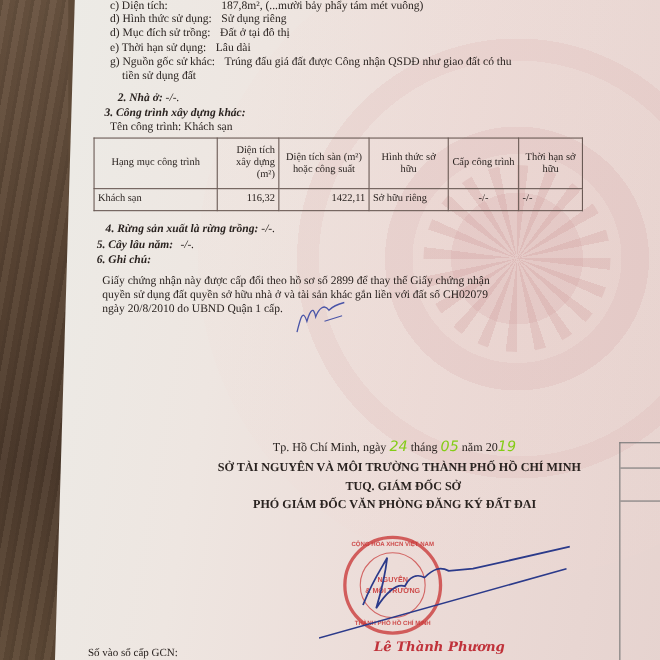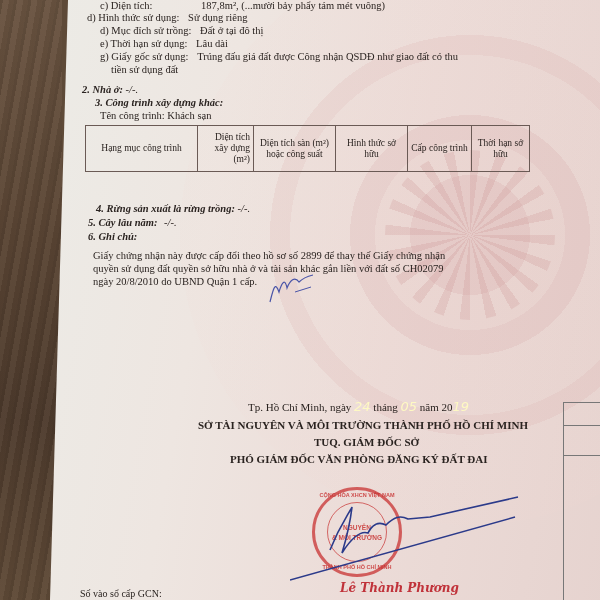--- a/index.html
+++ b/index.html
@@ -36,21 +36,21 @@
     position: absolute; left: 85px; top: 125px; border-collapse: collapse;
     font-size: 9.5px; line-height: 11px;
   }
   table.ct td {
     border: 1px solid #6a5a55; text-align: center; vertical-align: middle; padding: 2px 3px;
   }
   table.ct tr.hdr td { height: 46px; }
   table.ct tr.row td { height: 20px; }
   .num { text-align: right !important; }
   .lft { text-align: left !important; }
-  .hand { color: #fef9c3; font-style: italic; font-family: "DejaVu Sans", sans-serif; font-size: 13px; }
+  .hand { color: #84cc16; font-style: italic; font-family: "DejaVu Sans", sans-serif; font-size: 13px; }
   .seal {
     position: absolute; left: 312px; top: 487px; width: 90px; height: 90px;
     border: 3px solid rgba(200,50,50,0.75); border-radius: 50%;
   }
   .seal .inner {
     position: absolute; left: 12px; top: 12px; width: 60px; height: 60px;
     border: 1.5px solid rgba(200,50,50,0.7); border-radius: 50%;
   }
   .seal .ring {
     position: absolute; left: 0; top: 2px; width: 84px; text-align: center;
@@ -76,54 +76,62 @@
 <div class="wood"></div>
 
 <div class="paper">
   <div class="star"></div>
 </div>
 
 <div class="t" style="left:100px;top:0px;">
   <span>c) Diện tích:</span>
   <span style="margin-left:46px;">187,8m², (...mười bảy phẩy tám mét vuông)</span>
 </div>
-<div class="t" style="left:87px;top:12px;">
+<div class="t" style="left:100px;top:12px;">
   <span>d) Hình thức sử dụng:</span>
   <span style="margin-left:6px;">Sử dụng riêng</span>
 </div>
 <div class="t" style="left:100px;top:25px;">
   <span>d) Mục đích sử trồng:</span>
   <span style="margin-left:6px;">Đất ở tại đô thị</span>
 </div>
 <div class="t" style="left:100px;top:38px;">
   <span>e) Thời hạn sử dụng:</span>
   <span style="margin-left:6px;">Lâu dài</span>
 </div>
 <div class="t" style="left:100px;top:51px;">
-  <span>g) Giấy gốc sử dụng:</span>
+  <span>g) Nguồn gốc sử khác:</span>
   <span style="margin-left:6px;">Trúng đấu giá đất được Công nhận QSDĐ như giao đất có thu</span>
 </div>
 <div class="t" style="left:111px;top:64px;">tiền sử dụng đất</div>
 
-<div class="t bi" style="left:82px;top:84px;">
+<div class="t bi" style="left:107px;top:84px;">
   <span>2. Nhà ở:</span>
   <span style="font-weight:normal;">-/-.</span>
 </div>
 <div class="t bi" style="left:95px;top:97px;">3. Công trình xây dựng khác:</div>
 <div class="t" style="left:100px;top:110px;">Tên công trình: Khách sạn</div>
 
 <table class="ct">
   <tbody>
       <tr class="hdr">
     <td style="width:112px;">Hạng mục công trình</td>
     <td style="width:56px;text-align:right;">Diện tích xây dựng (m²)</td>
     <td style="width:82px;">Diện tích sàn (m²) hoặc công suất</td>
     <td style="width:72px;">Hình thức sở hữu</td>
     <td style="width:64px;">Cấp công trình</td>
     <td style="width:58px;">Thời hạn sở hữu</td>
+  </tr>
+  <tr class="row">
+    <td class="lft">Khách sạn</td>
+    <td class="num">116,32</td>
+    <td class="num">1422,11</td>
+    <td class="lft">Sở hữu riêng</td>
+    <td>-/-</td>
+    <td class="lft">-/-</td>
   </tr>
 </tbody>
   </table>
 
 <div class="t bi" style="left:96px;top:203px;">
   <span>4. Rừng sản xuất là rừng trồng:</span>
   <span style="font-weight:normal;">-/-.</span>
 </div>
 <div class="t bi" style="left:88px;top:217px;">
   <span>5. Cây lâu năm:</span>

